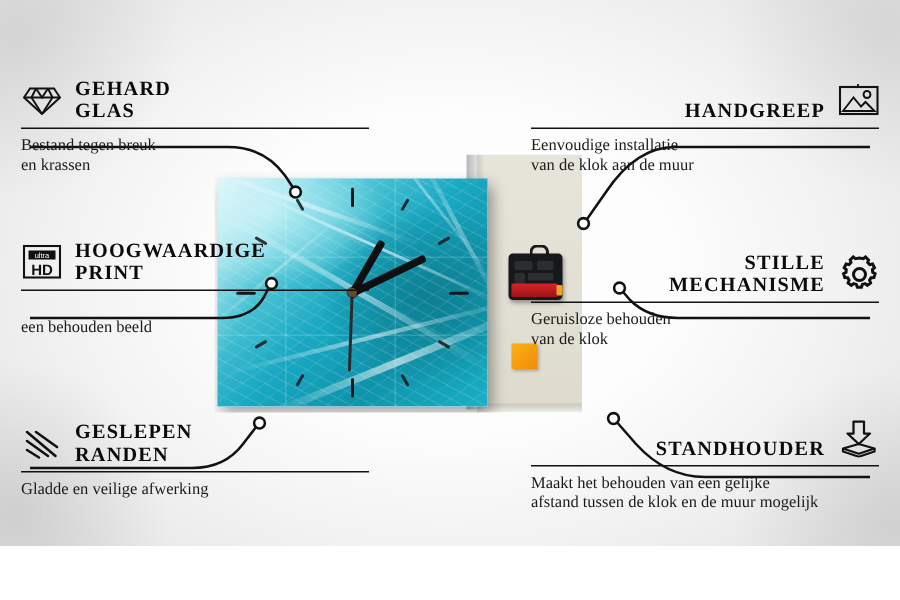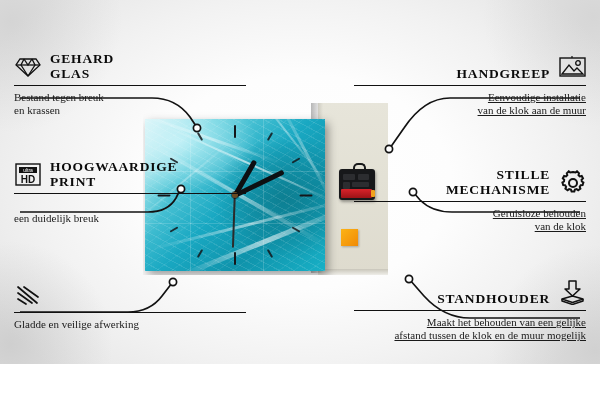--- a/index.html
+++ b/index.html
@@ -88,21 +88,21 @@
 
   
   .feat{position:absolute;width:232px;}
   .feat .hdr{display:flex;align-items:center;gap:9px;}
   .feat.right .hdr{justify-content:flex-end;}
   .ttl{font-size:13.5px;line-height:14.5px;letter-spacing:.8px;color:#0b0b0b;font-weight:700;text-transform:uppercase;}
   .feat.left .ttl{text-align:left;}
   .feat.right .ttl{text-align:right;}
   .rule{height:1.4px;background:#111;margin:4px 0 5px 0;}
   .desc{font-size:11px;line-height:12.5px;color:#1a1a1a;}
-  .feat.right .desc{text-align:right;text-decoration:underline;}
+  .feat.right .desc{}
   .ico{width:27px;height:27px;flex:0 0 27px;display:flex;align-items:center;justify-content:center;}
   .ico svg{display:block;}
 
   #f-gehard{left:14px;top:52px;}
   #f-print{left:14px;top:160px;}
   #f-randen{left:14px;top:281px;}
   #f-handgreep{left:354px;top:52px;}
   #f-mechanisme{left:354px;top:168px;}
   #f-houder{left:354px;top:277px;}
 </style>
@@ -216,35 +216,36 @@
         <svg width="26" height="23" viewBox="0 0 26 23">
           <rect x="1" y="1" width="24" height="21" fill="none" stroke="#111" stroke-width="1.4"></rect>
           <rect x="4" y="4" width="18" height="6" fill="#111"></rect>
           <text x="13" y="9" font-family="Liberation Sans, sans-serif" font-size="5" fill="#fff" text-anchor="middle">ultra</text>
           <text x="13" y="20" font-family="Liberation Sans, sans-serif" font-size="10" font-weight="bold" fill="#111" text-anchor="middle">HD</text>
         </svg>
       </span>
       <span class="ttl"><span>HOOGWAARDIGE</span><br><span>PRINT</span></span>
     </div>
     <div class="rule"></div>
-    <div class="desc"><br><span>een duidelijk breuk</span></div>
+    <div class="desc"><br><span>een behouden beeld</span></div>
   </div>
 
   <div class="feat left" id="f-randen">
     <div class="hdr">
       <span class="ico">
         <svg width="26" height="22" viewBox="0 0 26 22">
           <g stroke="#111" stroke-width="1.7" stroke-linecap="round">
             <line x1="3" y1="3" x2="22" y2="19"></line>
             <line x1="3" y1="9" x2="17" y2="19"></line>
             <line x1="3" y1="15" x2="11" y2="20"></line>
             <line x1="9" y1="3" x2="23" y2="13"></line>
           </g>
         </svg>
       </span>
+      <span class="ttl"><span>GESLEPEN</span><br><span>RANDEN</span></span>
     </div>
     <div class="rule"></div>
     <div class="desc"><span>Gladde en veilige afwerking</span></div>
   </div>
 
   <div class="feat right" id="f-handgreep">
     <div class="hdr">
       <span class="ttl"><br><span>HANDGREEP</span></span>
       <span class="ico">
         <svg width="27" height="23" viewBox="0 0 27 23">

